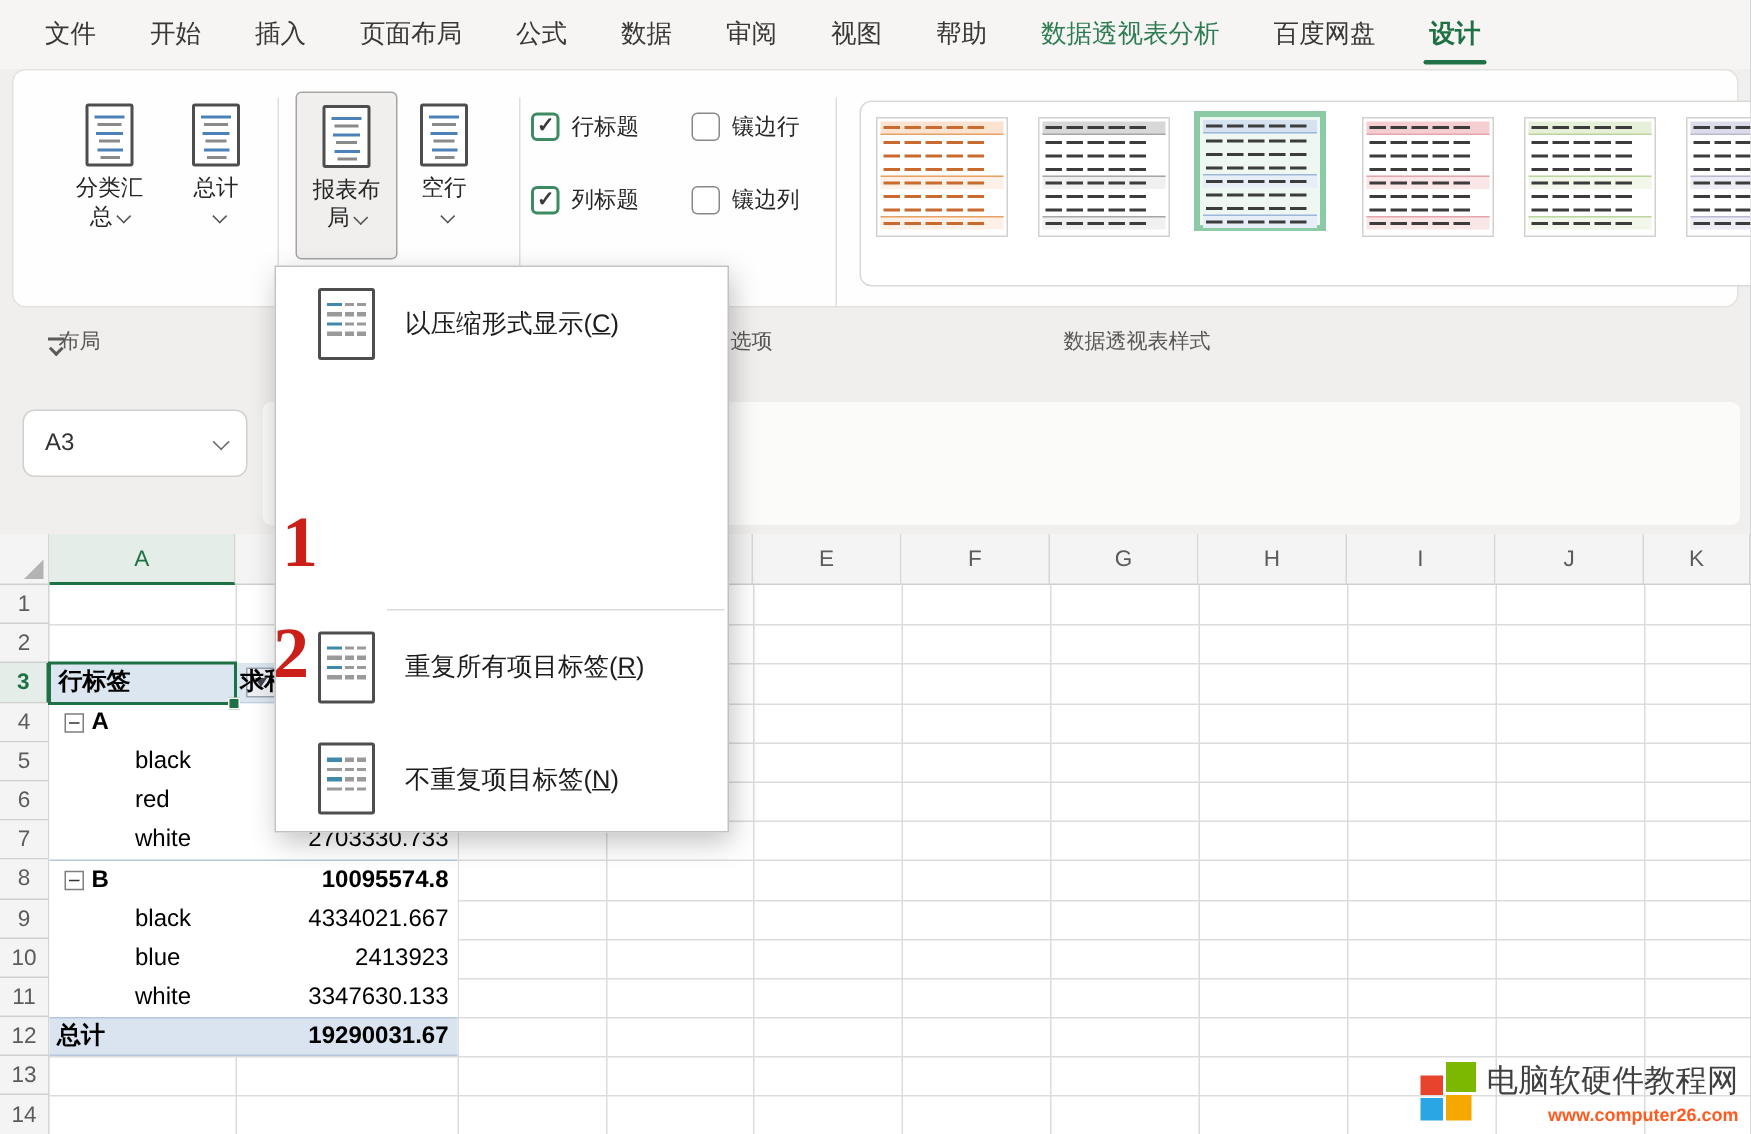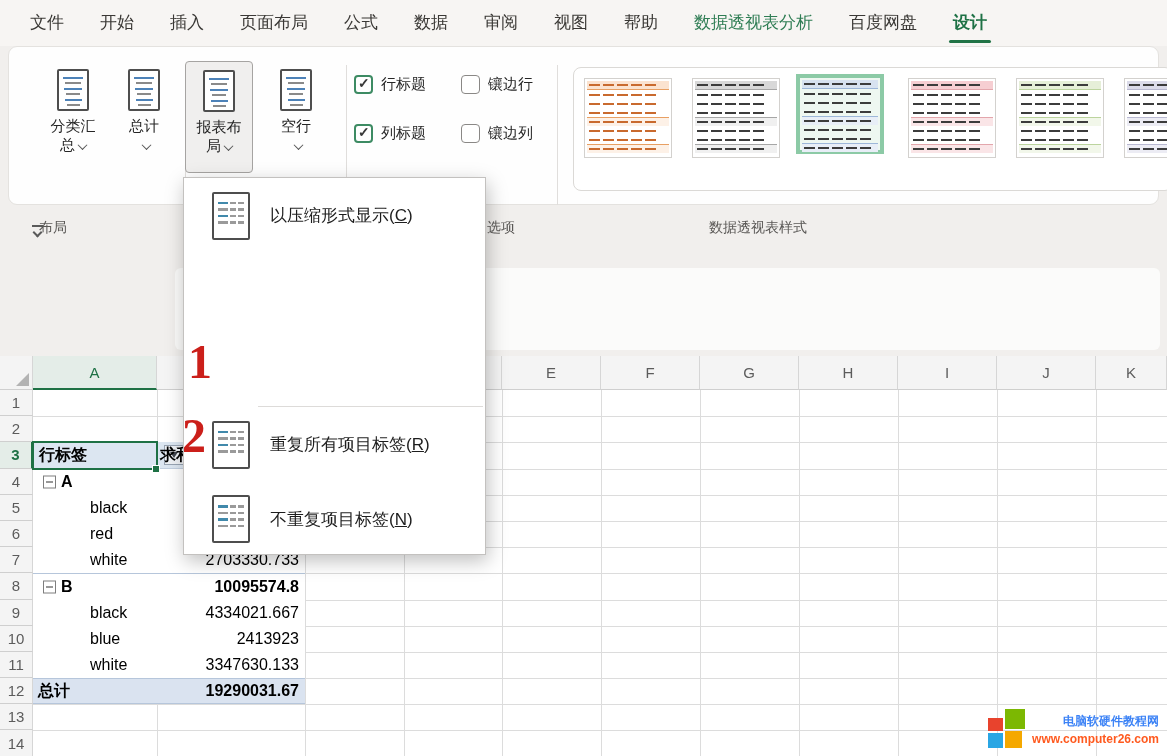--- a/index.html
+++ b/index.html
@@ -73,21 +73,21 @@
   .micon { width:38px; height:48px; border:2px solid #4e4e4e; border-radius:2px; background:#fff; padding-top:4px; flex:none; }
   .mtext { font-size:17px; color:#1d1d1d; font-weight:500; white-space:nowrap; }
   .msep { position:absolute; left:74px; right:2px; height:1px; background:#dddbd9; }
 
   
   .annot { position:absolute; z-index:60; font-family:"Liberation Serif", serif; font-weight:bold; font-size:48px; color:#cb1f1a; line-height:1; }
   .watermark { position:absolute; right:8px; bottom:6px; display:flex; align-items:center; gap:6px; z-index:40; }
   .wlogo { position:relative; width:40px; height:42px; }
   .wlogo .sq { position:absolute; }
   .wtext { text-align:right; }
-  .wtitle { font-size:12px; font-weight:bold; color:#3b82f6; white-space:nowrap; }
+  .wtitle { font-size:21px; font-weight:normal; color:#404040; white-space:nowrap; }
   .wurl { font-size:12px; font-weight:bold; color:#ff5a1f; white-space:nowrap; margin-top:2px; }
 </style>
 </head>
 <body>
 
 <div class="screen">
 
   <div class="tabbar">
       <div class="tab normal">文件</div>
       <div class="tab normal">开始</div>
@@ -132,21 +132,21 @@
           <i style="display: block; height: 2px; margin: 3.5px auto 0px; width: 13px; background: rgb(138, 138, 138);"></i>
         </span>
       <span class="blabel">
         <div>总计</div>
         <div><span></span><i class="cv"></i></div>
       </span>
     </div>
 
     <div class="vdiv" style="left:176px;"></div>
 
-    <div class="rbtn pressed" style="left:176px;">
+    <div class="rbtn pressed" style="left:188px;">
       <span class="bicon">
           <i style="display: block; height: 2px; margin: 3.5px auto 0px; width: 20px; background: rgb(77, 130, 184);"></i>
           <i style="display: block; height: 2px; margin: 3.5px auto 0px; width: 16px; background: rgb(138, 138, 138);"></i>
           <i style="display: block; height: 2px; margin: 3.5px auto 0px; width: 18px; background: rgb(77, 130, 184);"></i>
           <i style="display: block; height: 2px; margin: 3.5px auto 0px; width: 14px; background: rgb(138, 138, 138);"></i>
           <i style="display: block; height: 2px; margin: 3.5px auto 0px; width: 17px; background: rgb(77, 130, 184);"></i>
           <i style="display: block; height: 2px; margin: 3.5px auto 0px; width: 13px; background: rgb(138, 138, 138);"></i>
         </span>
       <span class="blabel">
         <div>报表布</div>
@@ -532,20 +532,24 @@
 
   <div class="collapse-row">
     <span class="rib-collapse">
       <span class="bar"></span>
       <span class="chv"></span>
     </span>
   </div>
 
   <div class="formula-row">
     <div class="fx-area"></div>
+    <div class="namebox">
+      <span class="nbtext">A3</span>
+      <span class="chv"></span>
+    </div>
   </div>
 
   <div class="grid">
       <div class="corner">
         <div class="tri"></div>
       </div>
       <div class="hdr selcol" style="left: 33px; top: 0px; width: 124px; height: 34px;">A</div>
       <div class="hdr" style="left: 157px; top: 0px; width: 148px; height: 34px;">B</div>
       <div class="hdr" style="left: 305px; top: 0px; width: 99px; height: 34px;">C</div>
       <div class="hdr" style="left: 404px; top: 0px; width: 98px; height: 34px;">D</div>

